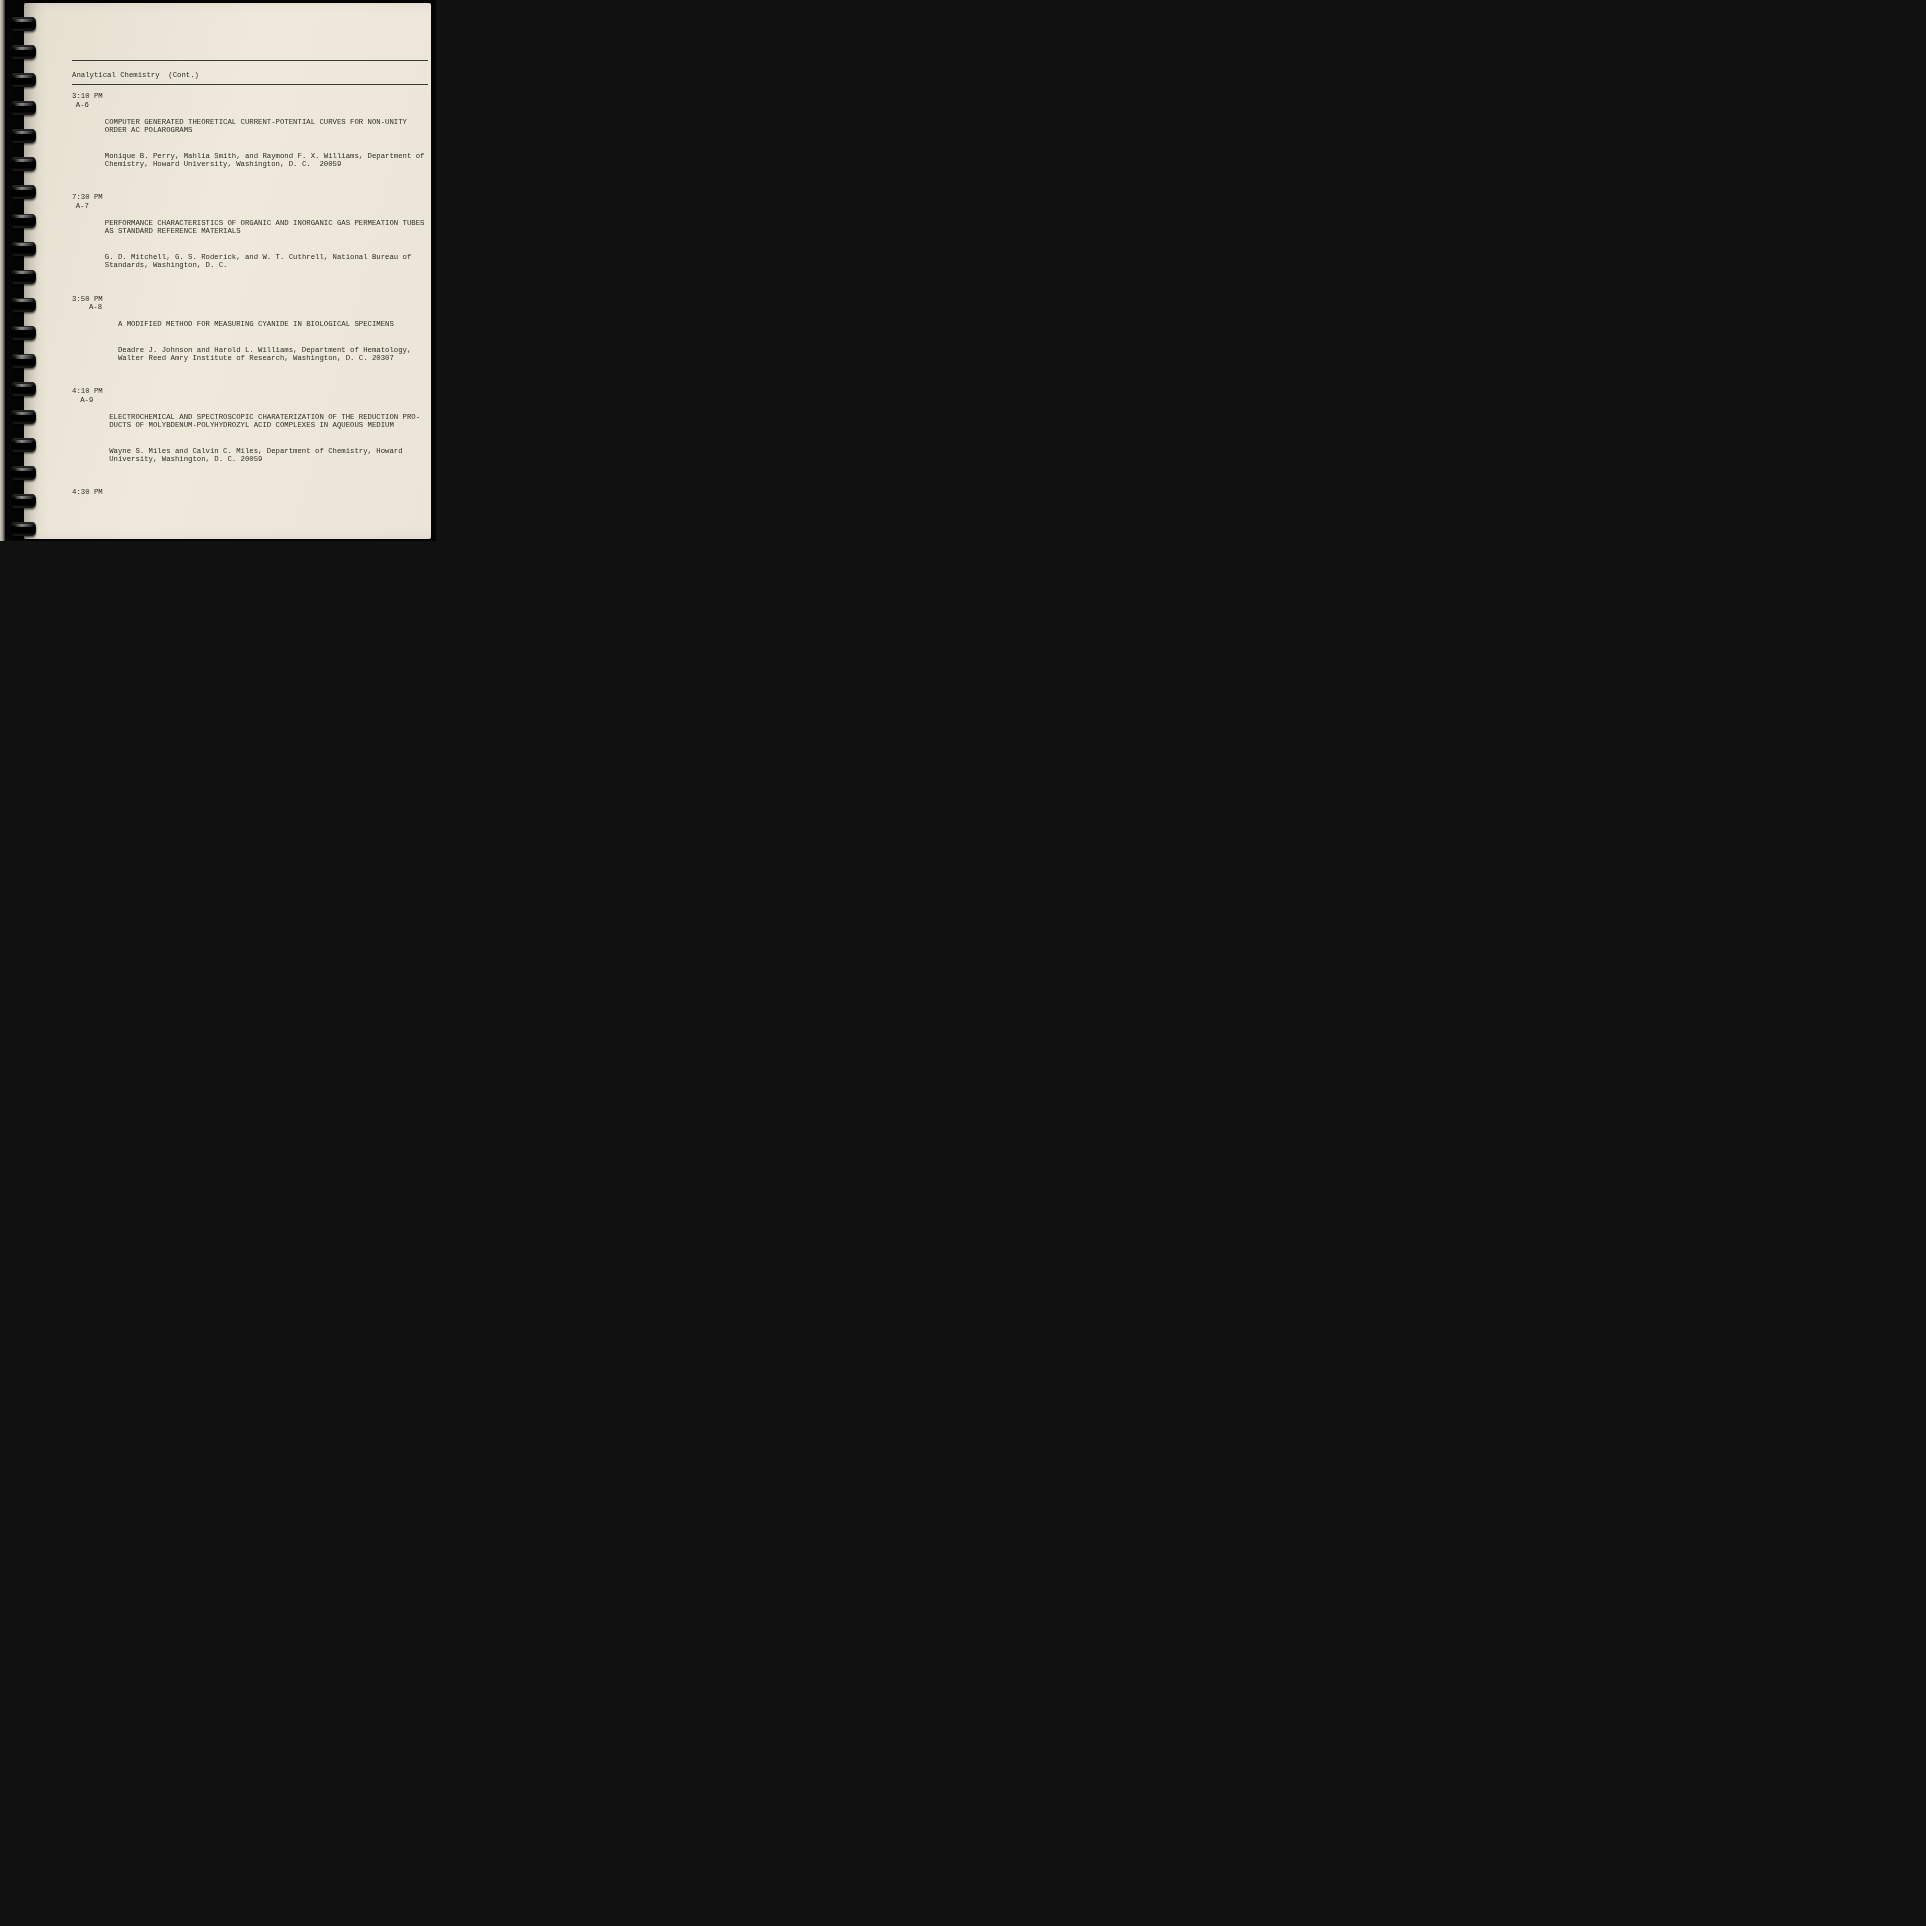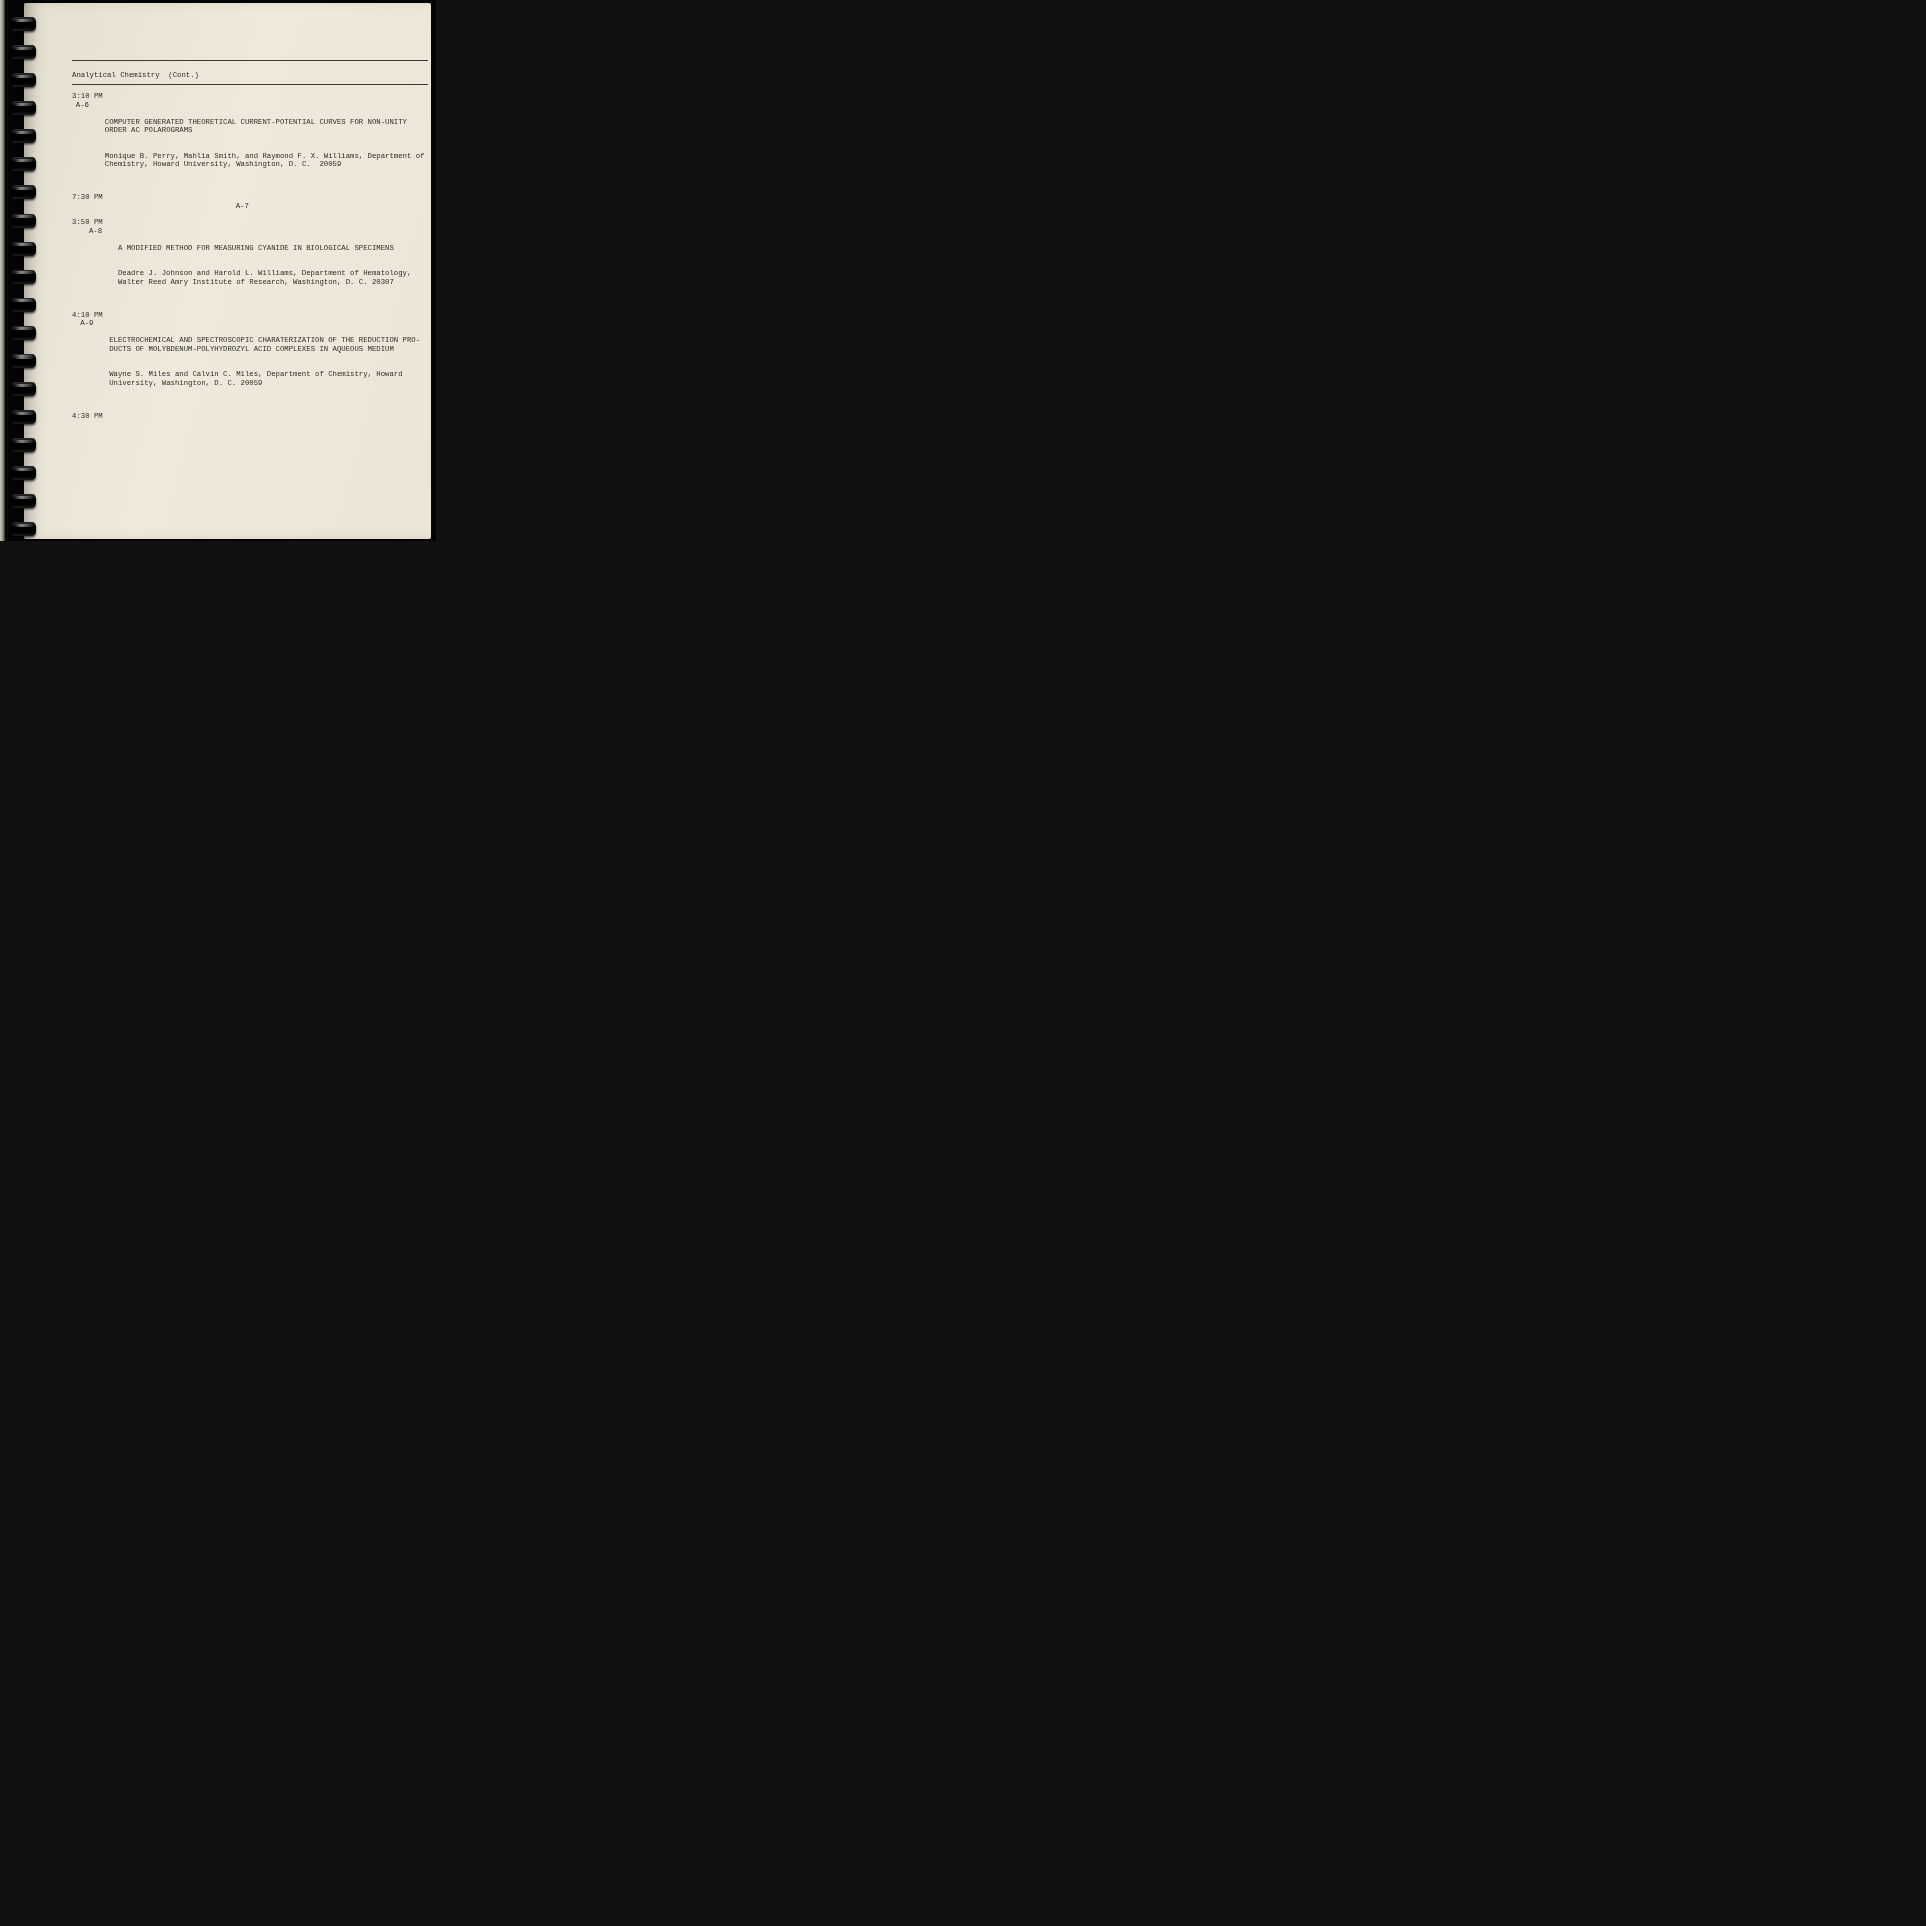--- a/index.html
+++ b/index.html
@@ -79,20 +79,26 @@
               <div class="authors">Monique B. Perry, Mahlia Smith, and Raymond F. X. Williams, Department of
 Chemistry, Howard University, Washington, D. C.  20059</div>
             </div>
           </div>
         </div>
 
         <div class="entry">
           <div class="time">7:30 PM</div>
           <div class="row">
             <div class="code">A-7</div>
+            <div class="body">
+              <div class="title"><span>PERFORMANCE CHARACTERISTICS OF ORGANIC AND INORGANIC GAS PERMEATION TUBES
+AS STANDARD REFERENCE MATERIALS</span></div>
+              <div class="authors">G. D. Mitchell, G. S. Roderick, and W. T. Cuthrell, National Bureau of
+Standards, Washington, D. C.</div>
+            </div>
           </div>
         </div>
 
         <div class="entry">
           <div class="time">3:50 PM</div>
           <div class="row">
             <div class="code">A-8</div>
             <div class="body">
               <div class="title"><span>A MODIFIED METHOD FOR MEASURING CYANIDE IN BIOLOGICAL SPECIMENS</span></div>
               <div class="authors">Deadre J. Johnson and Harold L. Williams, Department of Hematology,

